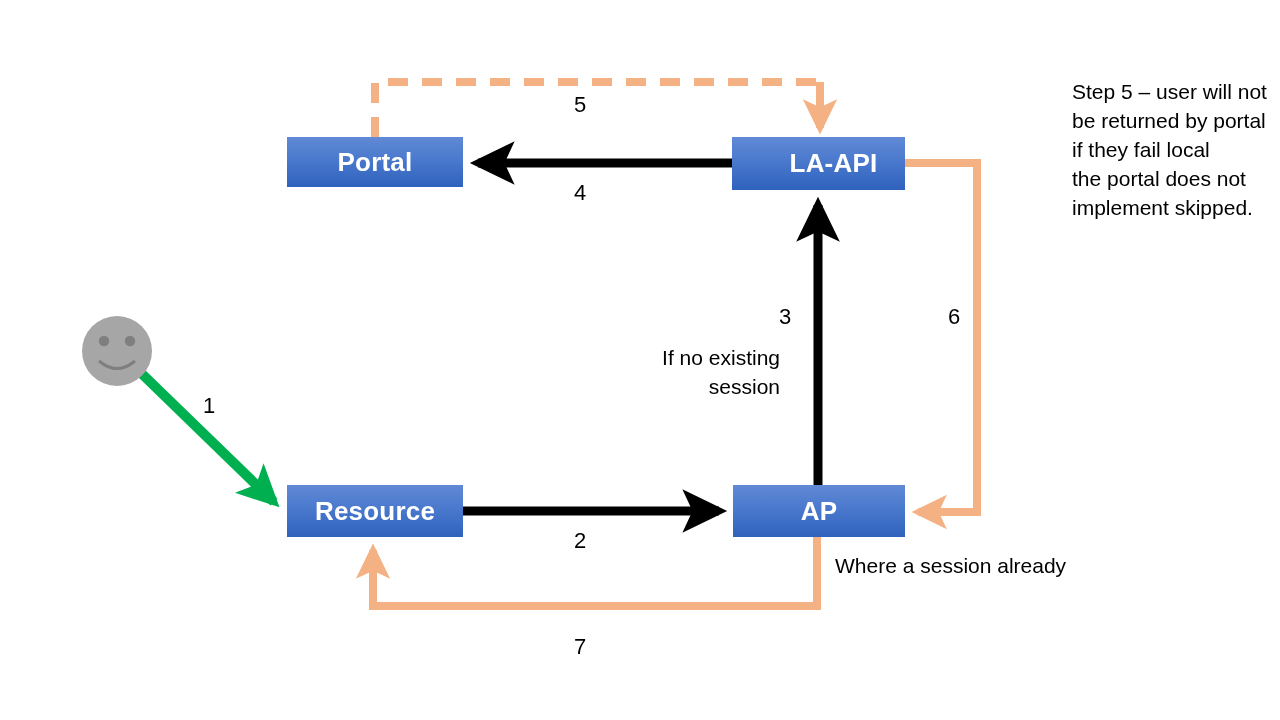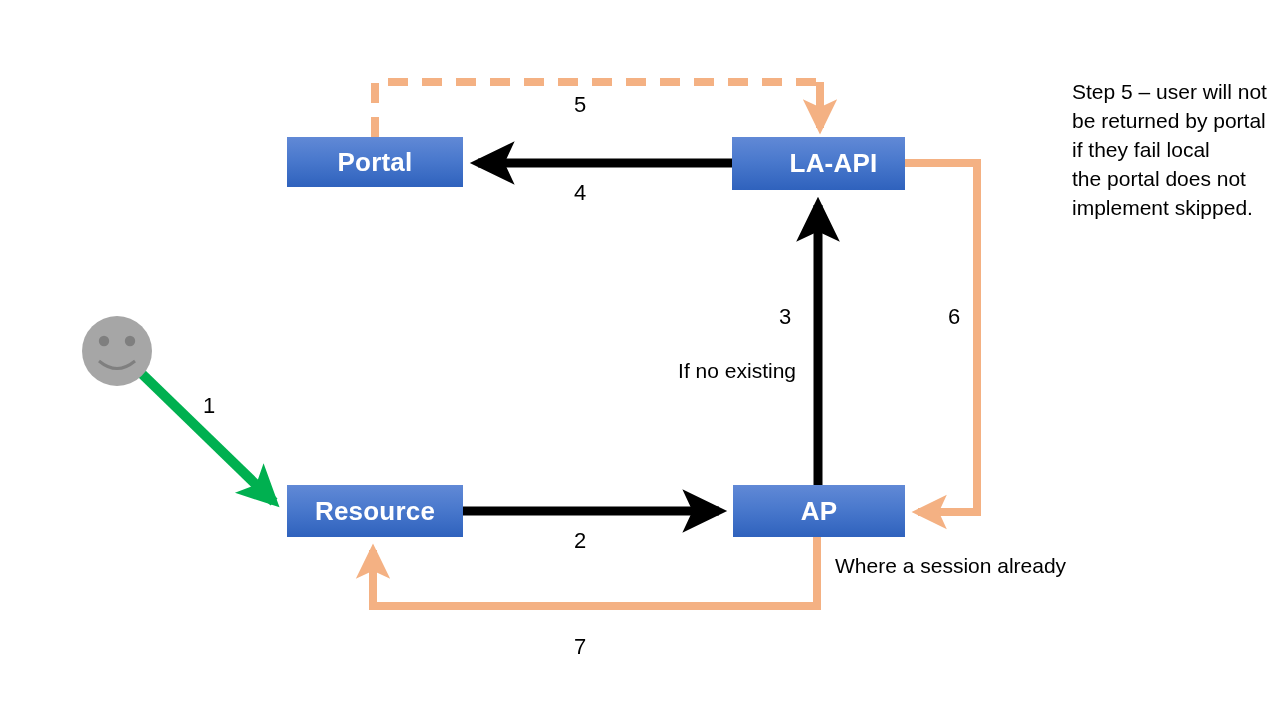--- a/index.html
+++ b/index.html
@@ -128,22 +128,23 @@
 <div class="step-label" style="left:779px; top:304px;">3</div>
 
 <div class="step-label" style="left:574px; top:180px;">4</div>
 
 <div class="step-label" style="left:574px; top:92px;">5</div>
 
 <div class="step-label" style="left:948px; top:304px;">6</div>
 
 <div class="step-label" style="left:574px; top:634px;">7</div>
 
-<div class="note note-right-aligned" style="left:588px; top:344px; width:208px;margin-top:13px;">
+<div class="note note-right-aligned" style="left:572px; top:344px; width:208px;">
   <div>If no existing</div>
+  <div>session</div>
 </div>
 
 <div class="note" style="left:1032px; top:78px; width:225px;margin-left:40px;">
   <div>Step 5 – user will not</div>
   <div>be returned by portal</div>
   <div>if they fail local</div>
   <div>the portal does not</div>
   <div>implement skipped.</div>
 </div>
 

